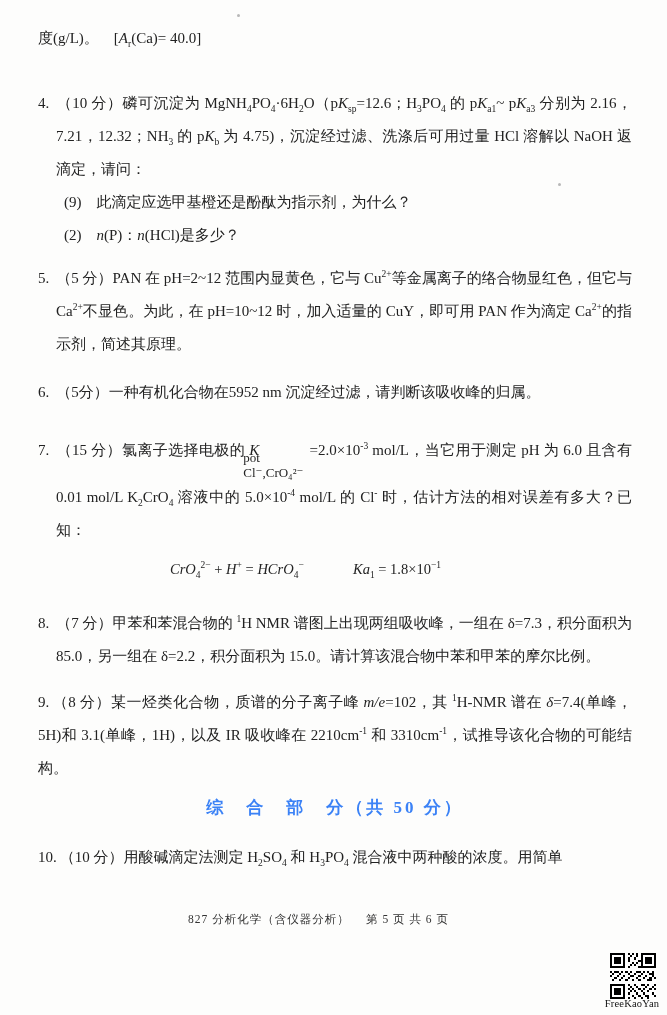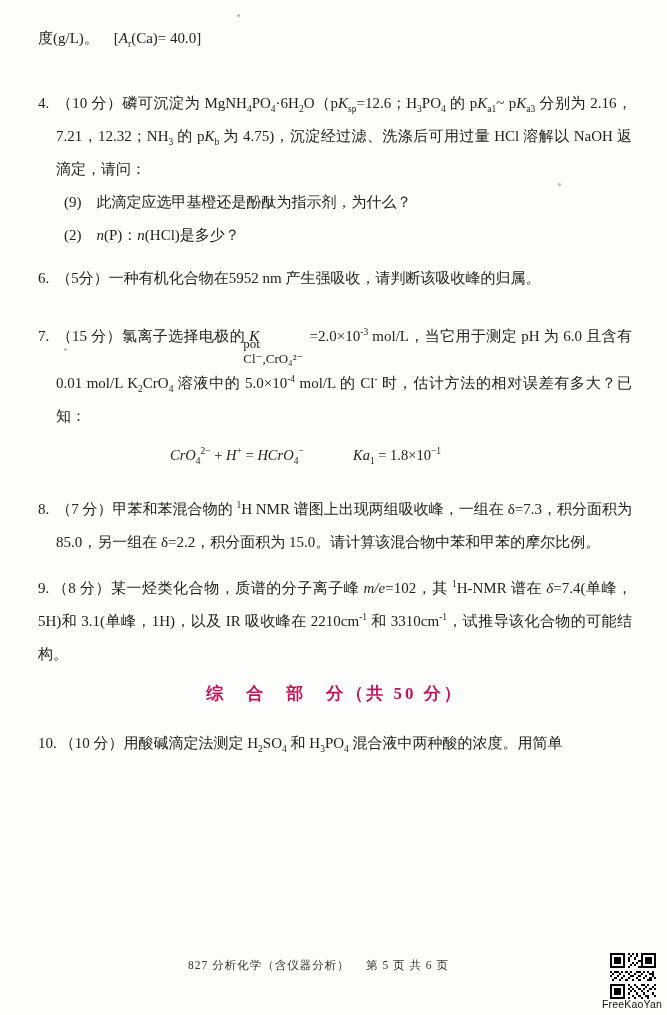--- a/index.html
+++ b/index.html
@@ -27,55 +27,60 @@
   .q5{margin-bottom:15px;}
   .q6{margin-bottom:25px;}
   .q7{margin-bottom:18px;}
   .q8{margin-bottom:13px;}
   .q9{margin-bottom:10px;}
   .eqs{margin-top:2px;}
   .eqrow{display:flex;line-height:40px;margin-left:132px;font-size:14.5px;}
   .eqrow .formula{width:183px;}
   .section-header{
     text-align:center;font-size:17px;font-weight:bold;letter-spacing:3px;
-    line-height:26px;margin-bottom:20px;color:#be185d;
+    line-height:26px;margin-bottom:20px;color:#3b82f6;
   }
   .footer{
-    position:absolute;left:0;right:30px;top:958px;text-align:center;
+    position:absolute;left:0;right:30px;top:912px;text-align:center;
     font-size:11.5px;letter-spacing:1px;color:#333;
   }
   .qr{position:absolute;left:610px;top:953px;width:46px;height:46px;}
   .qr svg{width:100%;height:100%;shape-rendering:crispEdges;}
   .watermark{
     position:absolute;left:599px;top:998px;width:66px;text-align:center;
-    font-family:Liberation Sans, sans-serif;
+    font-family:Liberation Serif, serif;
     font-size:10.5px;letter-spacing:0.2px;color:#111;
   }
   .speck{position:absolute;width:3px;height:3px;background:#b8b8b8;border-radius:50%;}
 </style>
 </head>
 <body>
 
 <div class="page">
   <div class="content">
 
     <p class="line intro">度(g/L)。　[<i>A</i><sub>r</sub>(Ca)= 40.0]</p>
 
     <div class="q q4 hang">
       <p class="qp">
         <span class="qnum">4.</span><span>（10 分）磷可沉淀为 MgNH<sub>4</sub>PO<sub>4</sub>·6H<sub>2</sub>O（p<i>K</i><sub>sp</sub>=12.6；H<sub>3</sub>PO<sub>4</sub> 的 p<i>K</i><sub>a1</sub>~ p<i>K</i><sub>a3</sub> 分别为 2.16，7.21，12.32；NH<sub>3</sub> 的 p<i>K</i><sub>b</sub> 为 4.75)，沉淀经过滤、洗涤后可用过量 HCl 溶解以 NaOH 返滴定，请问：</span>
       </p>
       <p class="subitem">(9)　此滴定应选甲基橙还是酚酞为指示剂，为什么？</p>
       <p class="subitem">(2)　<i>n</i>(P)：<i>n</i>(HCl)是多少？</p>
     </div>
 
+    <div class="q q5 hang">
+      <p class="qp">
+        <span class="qnum">5.</span><span>（5 分）PAN 在 pH=2~12 范围内显黄色，它与 Cu<sup>2+</sup>等金属离子的络合物显红色，但它与 Ca<sup>2+</sup>不显色。为此，在 pH=10~12 时，加入适量的 CuY，即可用 PAN 作为滴定 Ca<sup>2+</sup>的指示剂，简述其原理。</span>
+      </p>
+    </div>
 
     <div class="q q6 hang">
       <p class="qp">
-        <span class="qnum">6.</span><span>（5分）一种有机化合物在5952 nm 产生强吸收，请判断该吸收峰的归属。</span>
+        <span class="qnum">6.</span><span>（5分）一种有机化合物在5952 nm 沉淀经过滤，请判断该吸收峰的归属。</span>
       </p>
     </div>
 
     <div class="q q7 hang">
       <p class="qp">
         <span class="qnum">7.</span><span>（15 分）氯离子选择电极的 <i>K</i><span class="supsub">
               <sup>pot</sup>
               <sub>Cl⁻,CrO₄²⁻</sub>
             </span> =2.0×10<sup>-3</sup> mol/L，当它用于测定 pH 为 6.0 且含有 0.01 mol/L K<sub>2</sub>CrO<sub>4</sub> 溶液中的 5.0×10<sup>-4</sup> mol/L 的 Cl<sup>-</sup> 时，估计方法的相对误差有多大？已知：</span>
       </p>

